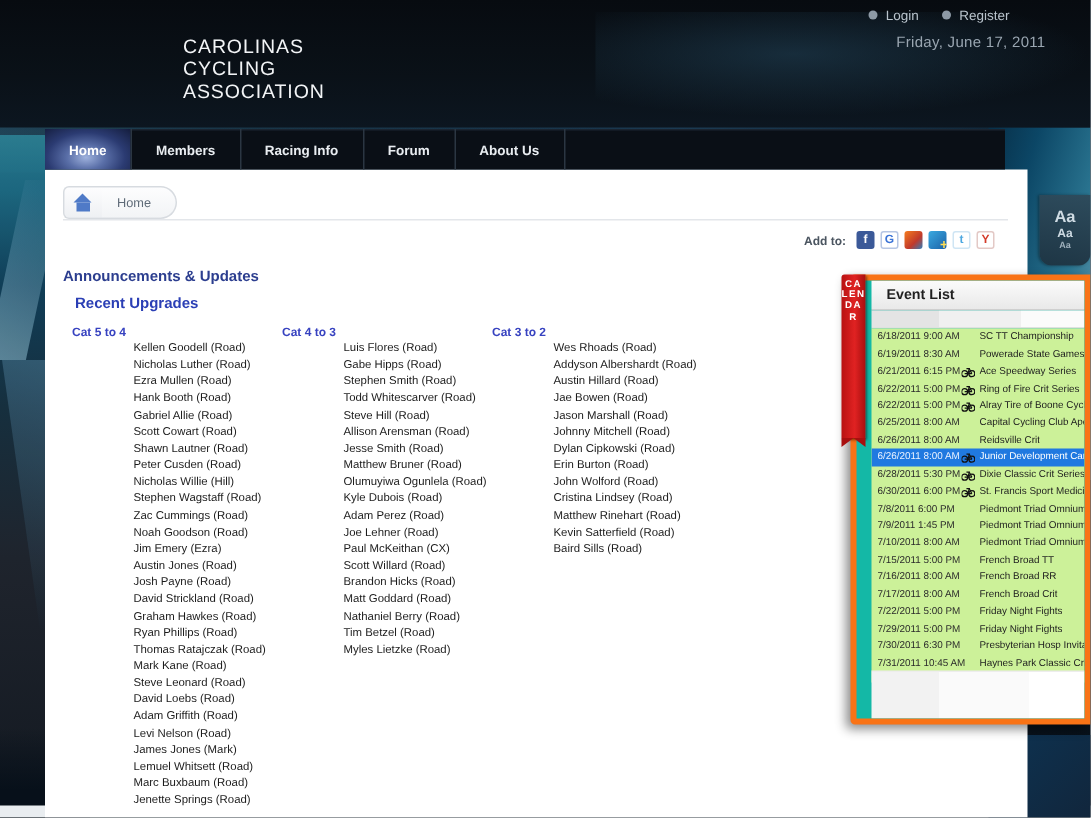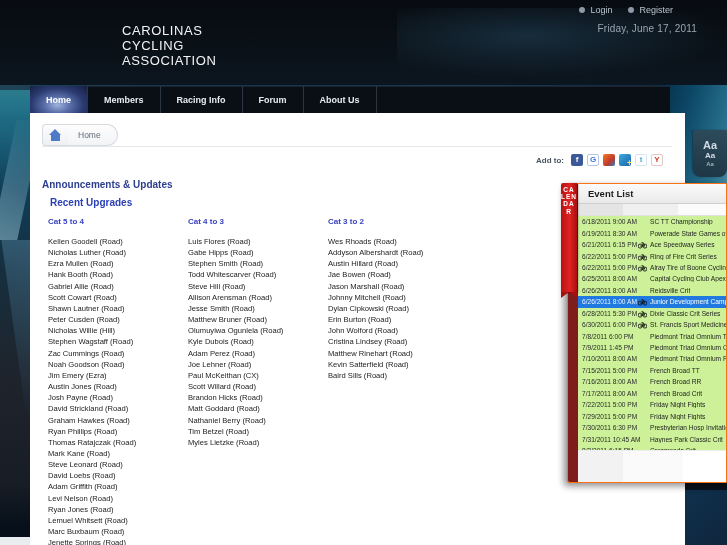--- a/index.html
+++ b/index.html
@@ -196,42 +196,42 @@
     position:absolute; left:12px; top:66px; color:#2c3e8f; font-size:10px; font-weight:bold;
   }
   #upgrades-title {
     position:absolute; left:20px; top:84px; color:#2b3fb5; font-size:10px; font-weight:bold;
   }
   #columns {
     position:absolute; left:18px; top:104px; width:520px;
     display:flex;
   }
   .col { width:140px; }
-  .col-head { color:#3742c0; font-size:8px; font-weight:bold; margin-bottom:10px; }
+  .col-head { color:#3742c0; font-size:8px; font-weight:bold; }
   .col ul { list-style:none; margin:0; padding:0; }
-  .col li { color:#1b1b1b; font-size:7.6px; line-height:11.15px; white-space:nowrap; }
+  .col li { color:#1b1b1b; font-size:7.6px; line-height:11.15px; white-space:nowrap;margin-left:41px; }
 
   
   #textsize {
     position:absolute; right:0px; top:130px; width:34px; height:47px; z-index:9;
     background:linear-gradient(to bottom, rgba(46,72,88,.92), rgba(30,50,64,.92));
     border-radius:0 0 8px 8px;
     display:flex; flex-direction:column; align-items:center; justify-content:center; gap:1px;
     box-shadow:-1px 0 2px rgba(0,0,0,.35);
   }
   .aa { color:#cfdbe3; cursor:pointer; line-height:1; font-weight:bold; }
   .aa1 { font-size:11px; }
   .aa2 { font-size:8px; }
   .aa3 { font-size:6px; color:#9fb0bc; }
 
   
   #calendar-panel {
     position:absolute; left:567px; top:183px; width:160px; height:300px; z-index:10;
-    background:#7f1d1d;
-    border:1px solid #f97316;
+    background:#14b8a6;
+    border:4px solid #f97316;
     border-radius:3px 0 0 3px;
     box-shadow:-3px 3px 7px rgba(0,0,0,.45);
     overflow:hidden;
   }
   #cal-ribbon {
     position:absolute; left:561px; top:183px; width:16px; height:109px; z-index:12;
     background:linear-gradient(to right,#b81212,#e02222 55%,#a80f0f);
     box-shadow:1px 1px 2px rgba(0,0,0,.5);
     border-radius:2px 0 0 0;
     cursor:pointer;
@@ -403,21 +403,21 @@
             <li>Josh Payne (Road)</li>
             <li>David Strickland (Road)</li>
             <li>Graham Hawkes (Road)</li>
             <li>Ryan Phillips (Road)</li>
             <li>Thomas Ratajczak (Road)</li>
             <li>Mark Kane (Road)</li>
             <li>Steve Leonard (Road)</li>
             <li>David Loebs (Road)</li>
             <li>Adam Griffith (Road)</li>
             <li>Levi Nelson (Road)</li>
-            <li>Ryan Jones (Road)</li>
+            <li>James Jones (Mark)</li>
             <li>Lemuel Whitsett (Road)</li>
             <li>Marc Buxbaum (Road)</li>
             <li>Jenette Springs (Road)</li>
           </ul>
         </div>
         <div class="col">
           <div class="col-head">Cat 4 to 3</div>
           <ul>
             <li>Luis Flores (Road)</li>
             <li>Gabe Hipps (Road)</li>

